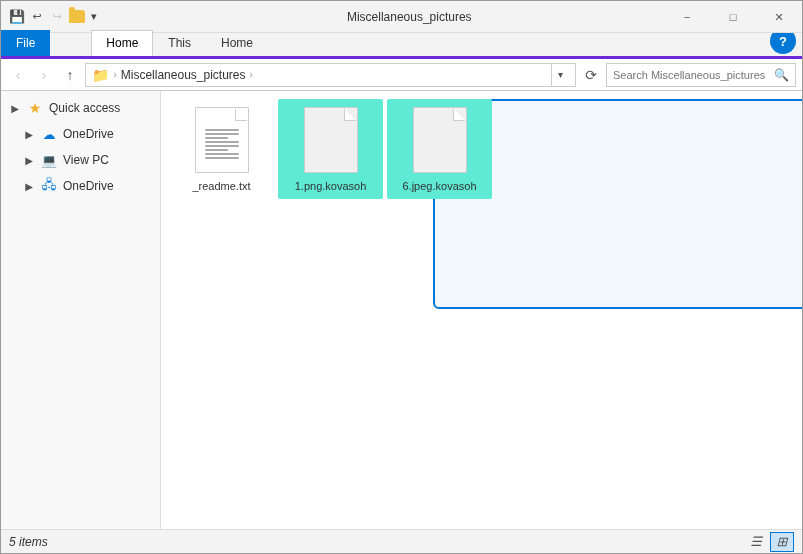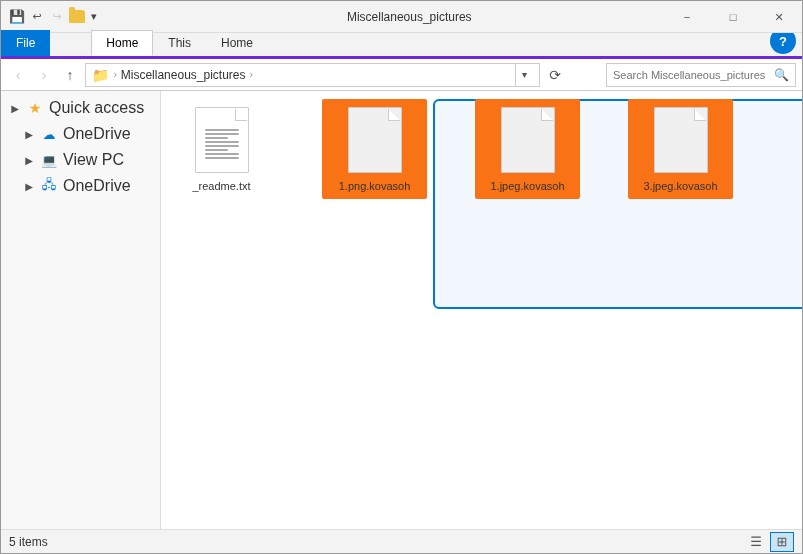--- a/index.html
+++ b/index.html
@@ -208,21 +208,20 @@
     }
     .search-box {
       width: 190px;
       height: 24px;
       border: 1px solid #ccc;
       display: flex;
       align-items: center;
       padding: 0 6px;
       gap: 4px;
       background: #fff;
-      margin-left: 36px;
     }
     .search-input {
       border: none;
       outline: none;
       font-size: 11px;
       color: #999;
       flex: 1;
       background: transparent;
     }
 
@@ -263,21 +262,21 @@
     }
     .sidebar-item .item-icon {
       width: 16px;
       height: 16px;
       display: flex;
       align-items: center;
       justify-content: center;
       flex-shrink: 0;
     }
     .sidebar-item .item-label {
-      font-size: 16px;
+      font-size: 12px;
     }
 
     
     .star-icon { color: #f0b030; font-size: 14px; }
     
     .cloud-icon { color: #0078d7; font-size: 13px; }
     
     .pc-icon { color: #0078d7; font-size: 13px; }
     
     .network-icon { color: #0078d7; font-size: 13px; }
@@ -311,21 +310,21 @@
     .file-item {
       width: 105px;
       display: flex;
       flex-direction: column;
       align-items: center;
       padding: 6px 4px;
       cursor: pointer;
       border-radius: 2px;
       position: relative;
     }
-    .file-item.selected { background: #f97316; margin-left: 44px; }
+    .file-item.selected { background: #5eead4; }
 
     .file-icon-wrapper {
       width: 60px;
       height: 70px;
       position: relative;
       display: flex;
       align-items: center;
       justify-content: center;
     }
     .generic-file-icon {
@@ -382,20 +381,21 @@
     
     .status-bar {
       height: 24px;
       background: #f3f3f3;
       border-top: 1px solid #ddd;
       display: flex;
       align-items: center;
       padding: 0 8px;
       font-size: 12px;
       color: #333;
+      font-style: italic;
     }
     .status-text {
       flex: 1;
     }
     .view-buttons {
       display: flex;
       gap: 2px;
     }
     .view-btn {
       width: 24px;
@@ -517,29 +517,23 @@
       <div class="file-icon-wrapper">
         <div class="generic-file-icon"></div>
       </div>
       <span class="file-name">1.png.kovasoh</span>
     </div>
 
     <div class="file-item selected">
       <div class="file-icon-wrapper">
         <div class="generic-file-icon"></div>
       </div>
-      <span class="file-name">1.jpeg.kovasoh</span>
-    </div>
-
-    <div class="file-item selected">
-      <div class="file-icon-wrapper">
-        <div class="generic-file-icon"></div>
-      </div>
-      <span class="file-name">3.jpeg.kovasoh</span>
-    </div>
+      <span class="file-name">6.jpeg.kovasoh</span>
+    </div>
+
 
   </div>
 </div>
 
 <div class="status-bar">
   <span class="status-text">5 items</span>
   <div class="view-buttons">
     <div class="view-btn">☰</div>
     <div class="view-btn active">⊞</div>
   </div>

